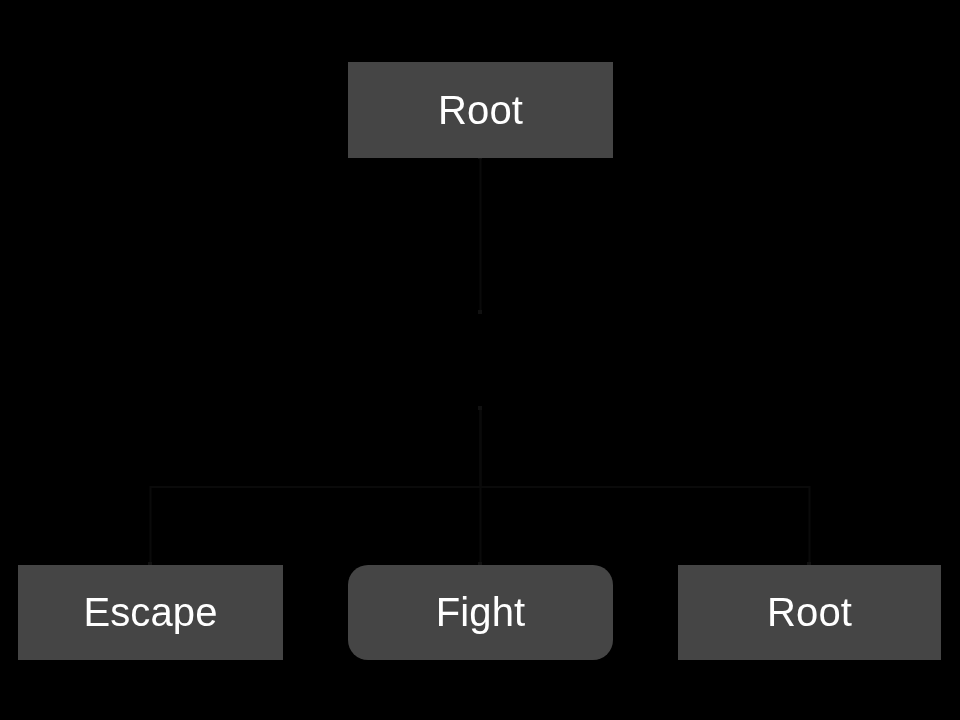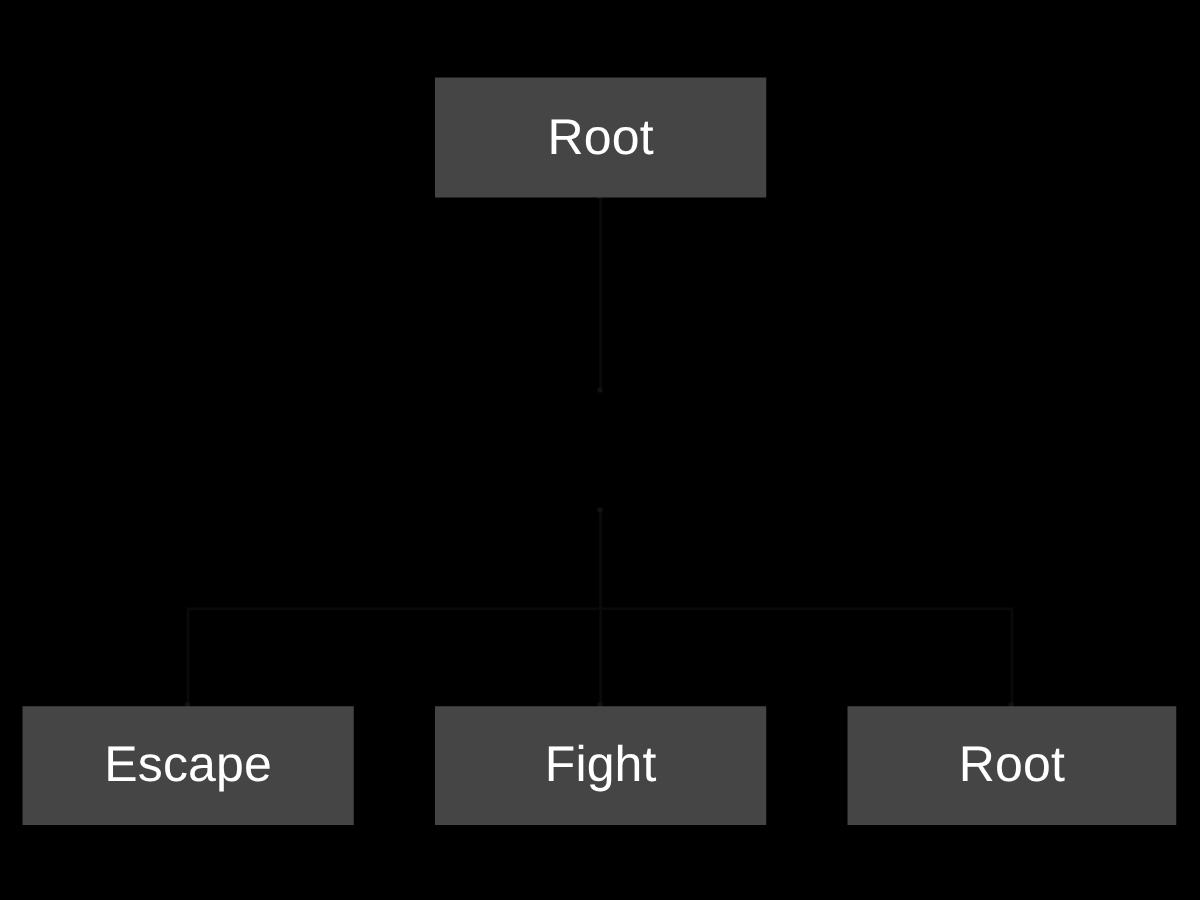--- a/index.html
+++ b/index.html
@@ -64,20 +64,21 @@
     left: 18px;
     top: 565px;
     width: 265px;
     height: 95px;
   }
   #node-fight {
     left: 348px;
     top: 565px;
     width: 265px;
     height: 95px;
+    border-radius: 20px;
   }
   #node-idle {
     left: 678px;
     top: 565px;
     width: 263px;
     height: 95px;
   }
 </style>
 </head>
 <body>

